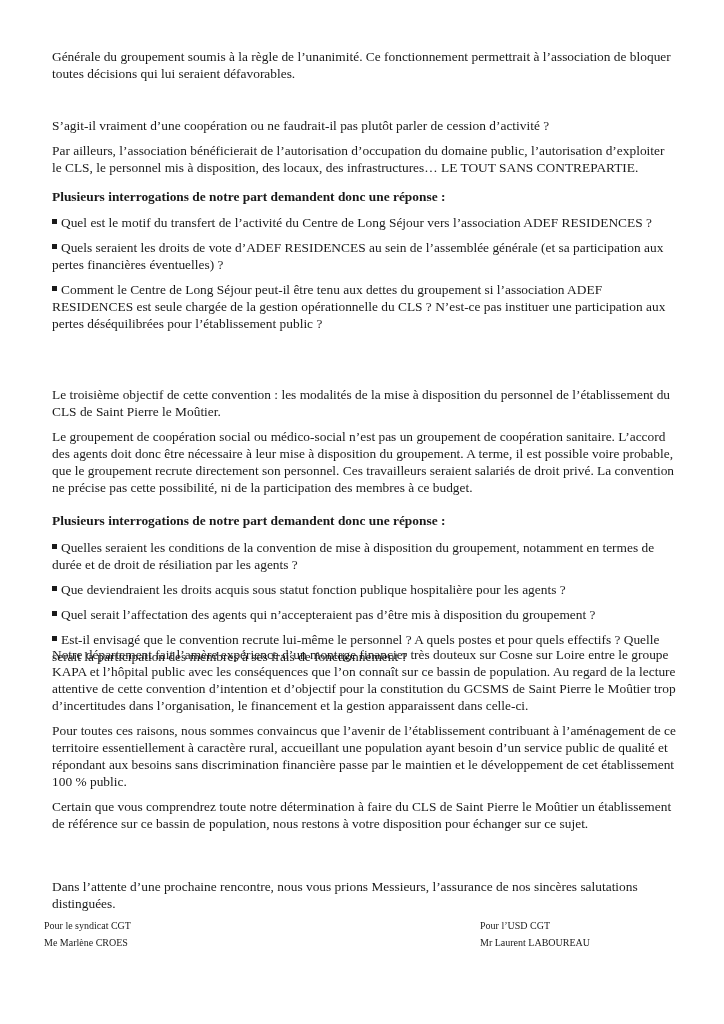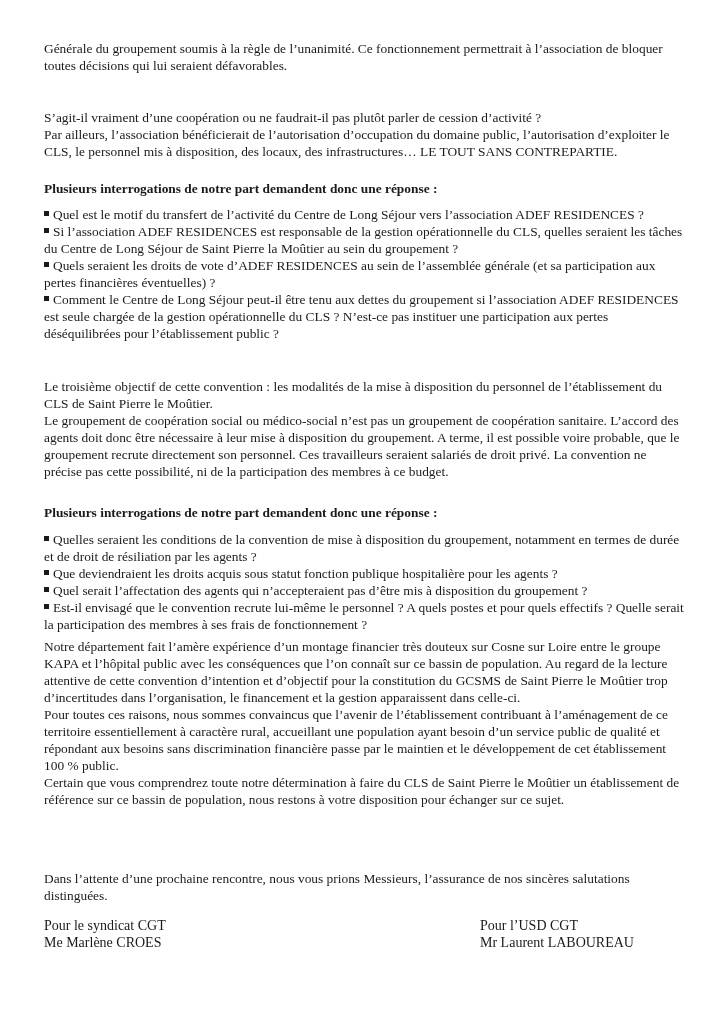--- a/index.html
+++ b/index.html
@@ -3,28 +3,28 @@
   <meta charset="utf-8">
   <style>
     html, body { margin: 0; padding: 0; background: #ffffff; }
     body {
       width: 724px; height: 1024px; overflow: hidden;
       font-family: "Liberation Serif", serif;
       color: #1a1a1a;
     }
     .page { position: relative; width: 724px; height: 1024px; }
     .block { position: absolute; left: 44px; width: 640px; font-size: 13.4px; line-height: 17px; }
-    .block p { margin: 0; }
+    .block p { margin: 8px; }
     .heading { font-weight: bold; }
     .bullet { font-weight: normal; }
     .bullet .sq {
       display: inline-block; width: 5px; height: 5px; background: #1a1a1a;
       vertical-align: 3px; margin-right: 4px;
     }
-    .sig { position: absolute; top: 917px; font-size: 14px; line-height: 17px; }
+    .sig { position: absolute; top: 917px; font-size: 10px; line-height: 17px; }
     .sig p { margin: 0; }
   </style>
 </head>
 <body>
 
 <div class="page">
 
   <div class="block" style="top:40px">
     <p>Générale du groupement soumis à la règle de l’unanimité. Ce fonctionnement permettrait à l’association de bloquer toutes décisions qui lui seraient défavorables.</p>
   </div>
@@ -32,21 +32,20 @@
   <div class="block" style="top:109px">
     <p>S’agit-il vraiment d’une coopération ou ne faudrait-il pas plutôt parler de cession d’activité ?</p>
     <p>Par ailleurs, l’association bénéficierait de l’autorisation d’occupation du domaine public, l’autorisation d’exploiter le CLS, le personnel mis à disposition, des locaux, des infrastructures… LE TOUT SANS CONTREPARTIE.</p>
   </div>
 
   <div class="block" style="top:180px">
     <p class="heading">Plusieurs interrogations de notre part demandent donc une réponse :</p>
   </div>
   <div class="block" style="top:206px">
     <p class="bullet"><span class="sq"></span><span>Quel est le motif du transfert de l’activité du Centre de Long Séjour vers l’association ADEF RESIDENCES ?</span></p>
-    <p class="bullet"><span class="sq"></span><span>Si l’association ADEF RESIDENCES est responsable de la gestion opérationnelle du CLS, quelles seraient les tâches du Centre de Long Séjour de Saint Pierre la Moûtier au sein du groupement ?</span></p>
     <p class="bullet"><span class="sq"></span><span>Quels seraient les droits de vote d’ADEF RESIDENCES au sein de l’assemblée générale (et sa participation aux pertes financières éventuelles) ?</span></p>
     <p class="bullet"><span class="sq"></span><span>Comment le Centre de Long Séjour peut-il être tenu aux dettes du groupement si l’association ADEF RESIDENCES est seule chargée de la gestion opérationnelle du CLS ? N’est-ce pas instituer une participation aux pertes déséquilibrées pour l’établissement public ?</span></p>
   </div>
 
   <div class="block" style="top:378px">
     <p>Le troisième objectif de cette convention : les modalités de la mise à disposition du personnel de l’établissement du CLS de Saint Pierre le Moûtier.</p>
     <p>Le groupement de coopération social ou médico-social n’est pas un groupement de coopération sanitaire. L’accord des agents doit donc être nécessaire à leur mise à disposition du groupement. A terme, il est possible voire probable, que le groupement recrute directement son personnel. Ces travailleurs seraient salariés de droit privé. La convention ne précise pas cette possibilité, ni de la participation des membres à ce budget.</p>
   </div>
 
   <div class="block" style="top:504px">

